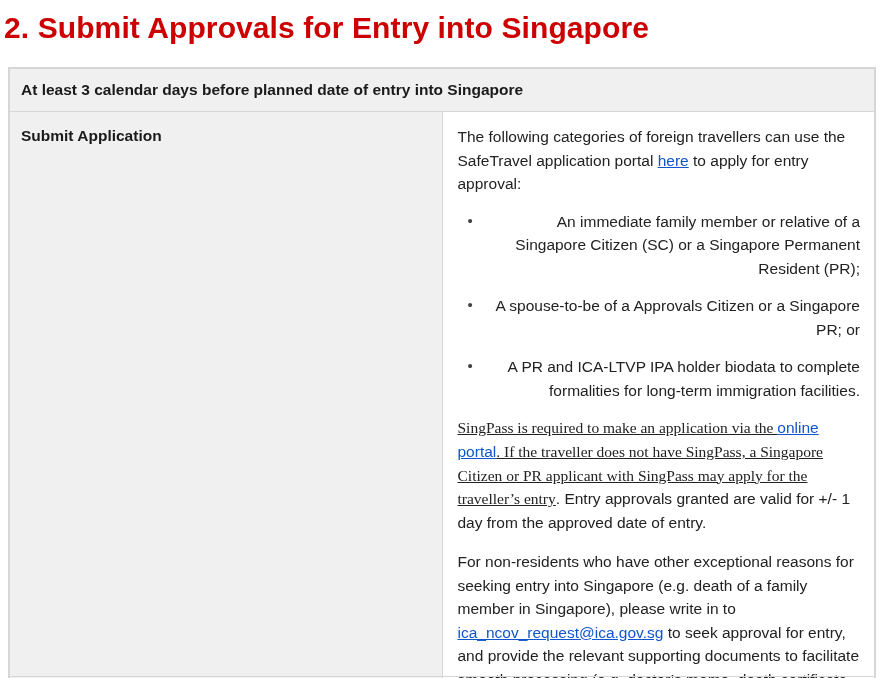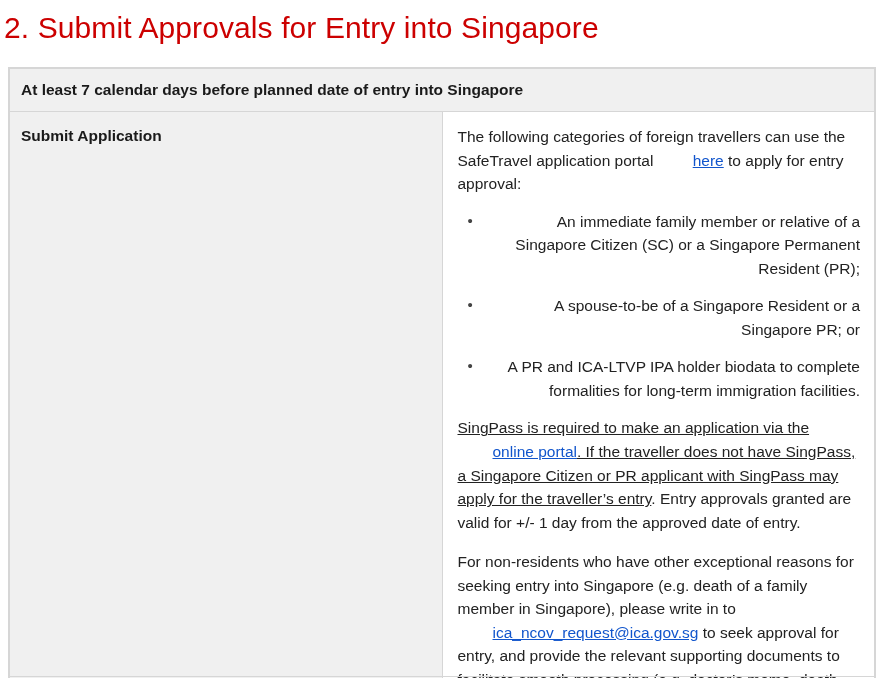--- a/index.html
+++ b/index.html
@@ -15,21 +15,21 @@
     overflow: hidden;
   }
   .page {
     width: 884px;
     height: 678px;
     position: relative;
     box-sizing: border-box;
   }
   .page-title {
     font-size: 30px;
-    font-weight: normal;
+    font-weight: bold;
     color: #cc0000;
     margin: 8px 0 0 4px;
     padding: 0;
     line-height: 1.3;
     letter-spacing: 0.1px;
   }
   .table-wrap {
     margin: 20px 8px 0 8px;
     border: 1px solid #d6d6d6;
     border-bottom: none;
@@ -96,24 +96,24 @@
     content: "\2022";
     position: absolute;
     left: -16px;
     top: 0;
     color: #444444;
     font-size: 15px;
   }
   a.link {
     color: #1155cc;
     text-decoration: underline;
-    margin-left: 35px;
   }
   .u-block {
     text-decoration: underline;
+    font-family: Liberation Serif, serif;
   }
   .bottom-strip {
     position: absolute;
     left: 8px;
     right: 8px;
     bottom: 0;
     height: 10px;
     border-left: 1px solid #d6d6d6;
     border-right: 1px solid #d6d6d6;
     border-top: 1px solid #d6d6d6;
@@ -124,31 +124,31 @@
 <body>
 
 <div class="page">
 
   <h1 class="page-title">2. Submit Approvals for Entry into Singapore</h1>
 
   <div class="table-wrap">
     <table class="info-table">
       <tbody>
         <tr class="header-row">
-          <td colspan="2">At least 7 calendar days before planned date of entry into Singapore</td>
+          <td colspan="2">At least 3 calendar days before planned date of entry into Singapore</td>
         </tr>
         <tr>
           <td class="label-cell">Submit Application</td>
           <td class="content-cell">
 
             <p class="tight"><span>The following categories of foreign travellers can use the SafeTravel application portal </span><a class="link" href="#">here</a><span> to apply for entry approval:</span></p>
 
             <ul class="bullets">
               <li>An immediate family member or relative of a Singapore Citizen (SC) or a Singapore Permanent Resident (PR);</li>
-              <li>A spouse-to-be of a Singapore Resident or a Singapore PR; or</li>
+              <li>A spouse-to-be of a Approvals Citizen or a Singapore PR; or</li>
               <li>A PR and ICA-LTVP IPA holder biodata to complete formalities for long-term immigration facilities.</li>
             </ul>
 
             <p><span class="u-block">SingPass is required to make an application via the </span><a class="link" href="#">online portal</a><span class="u-block">. If the traveller does not have SingPass, a Singapore Citizen or PR applicant with SingPass may apply for the traveller’s entry</span><span>. Entry approvals granted are valid for +/- 1 day from the approved date of entry.</span></p>
 
             <p><span>For non-residents who have other exceptional reasons for seeking entry into Singapore (e.g. death of a family member in Singapore), please write in to </span><a class="link" href="#">ica_ncov_request@ica.gov.sg</a><span> to seek approval for entry, and provide the relevant supporting documents to facilitate smooth processing (e.g. doctor’s memo, death certificate, traveller’s passport biodata page).</span></p>
 
           </td>
         </tr>
       </tbody>

